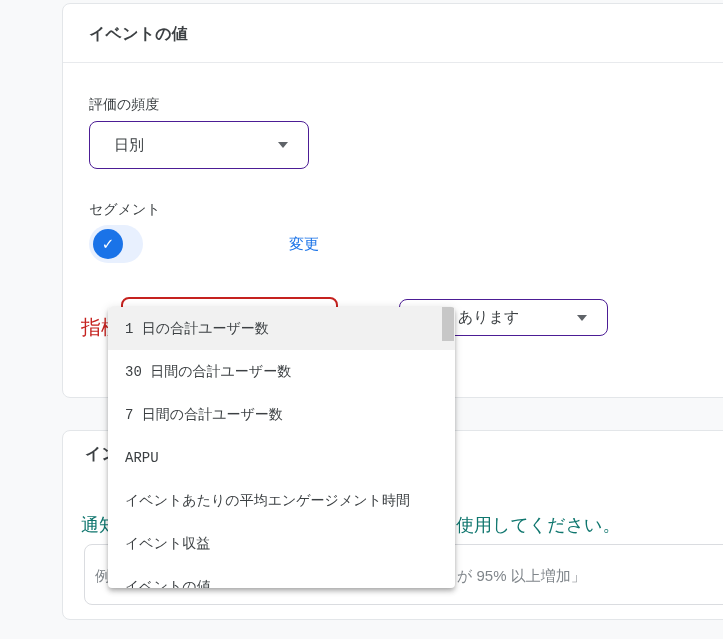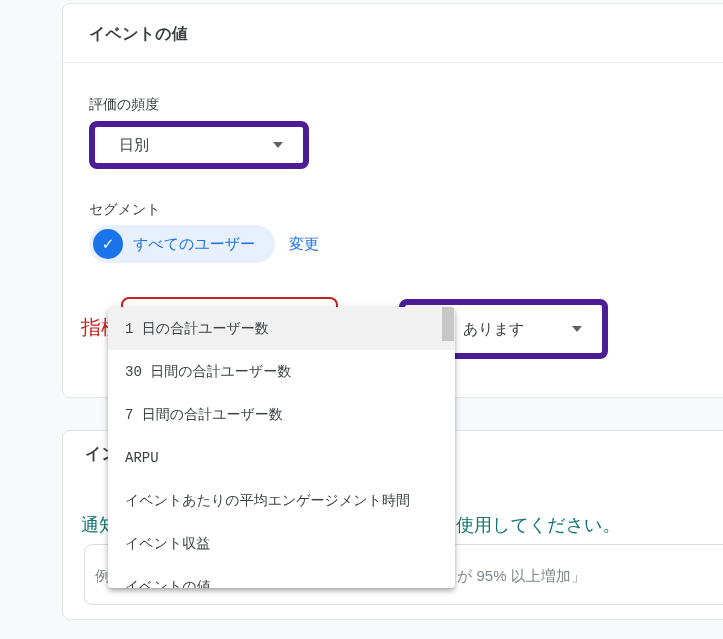--- a/index.html
+++ b/index.html
@@ -29,21 +29,21 @@
     position:absolute; left:0; right:0; top:58px;
     border-bottom:1px solid #e8eaed;
   }
   .field-label {
     position:absolute; left:26px;
     font-size:14px; color:#3c4043;
   }
   .select {
     position:absolute;
     background:#fff;
-    border:6px solid #4c1d95;
+    border:1px solid #4c1d95;
     border-radius:8px;
     display:flex; align-items:center;
     font-size:15px; color:#3c4043;
     cursor:pointer;
   }
   .select .sel-text { padding-left:24px; white-space:nowrap; overflow:hidden; }
   .chevron {
     position:absolute; right:20px; top:50%;
     margin-top:-3px;
     width:0; height:0;
@@ -72,21 +72,21 @@
   }
   
   .metric-label {
     position:absolute; left:18px; top:310px;
     font-size:20px; color:#c5221f;
   }
   .select-error {
     left:58px; top:293px; width:217px; height:48px;
     border:2px solid #c5221f;
   }
-  .select-condition { left:336px; top:295px; width:209px; height:60px; }
+  .select-condition { left:336px; top:295px; width:209px; height:37px; }
   .select-condition .sel-text { padding-left:58px; }
   
   .menu {
     position:absolute; left:108px; top:307px;
     width:347px; height:281px;
     background:#fff; border-radius:4px;
     box-shadow:0 2px 4px -1px rgba(0,0,0,.2), 0 4px 5px 0 rgba(0,0,0,.14), 0 1px 10px 0 rgba(0,0,0,.12);
     overflow:hidden;
     z-index:10;
     font-family:Liberation Mono, monospace;
@@ -132,21 +132,20 @@
 
   <label class="field-label" style="top:92px;">評価の頻度</label>
   <div class="select" style="left:26px; top:117px; width:220px; height:48px;">
     <span class="sel-text">日別</span>
     <span class="chevron"></span>
   </div>
 
   <label class="field-label" style="top:197px;">セグメント</label>
   <div class="chip">
     <span class="chip-check">✓</span>
-    <span class="chip-label">すべてのユーザー</span>
   </div>
   <a class="link">変更</a>
 
   <label class="metric-label">指標</label>
   <div class="select select-error"></div>
 
   <div class="select select-condition">
     <span class="sel-text">あります</span>
     <span class="chevron"></span>
   </div>

